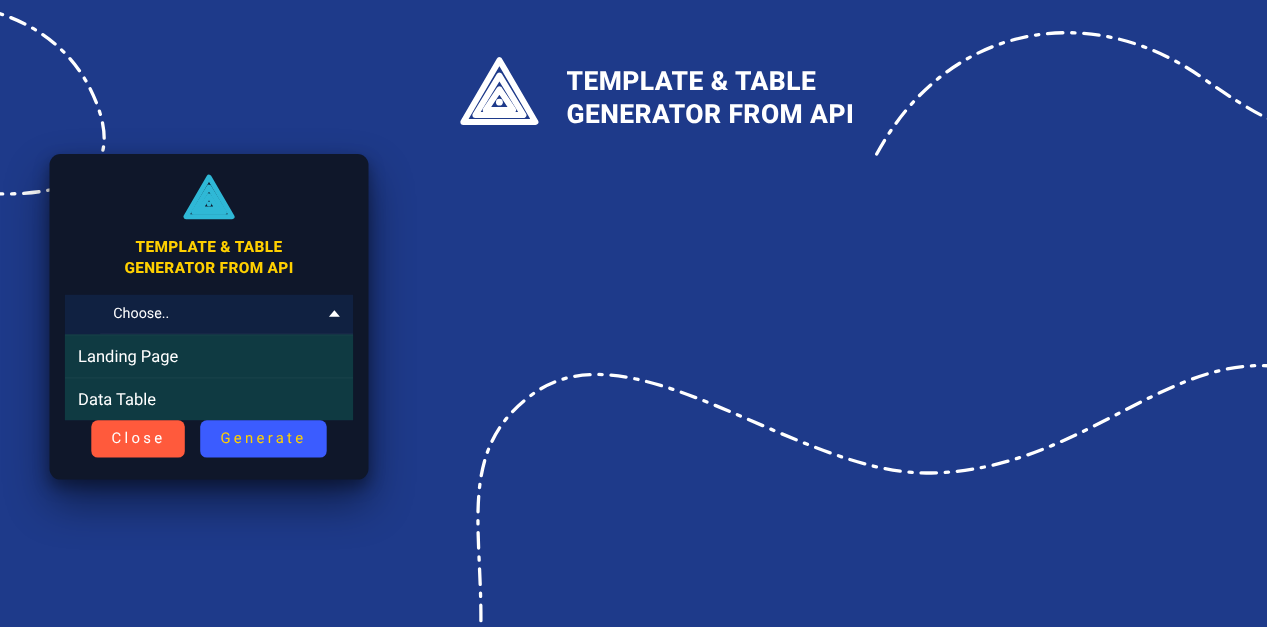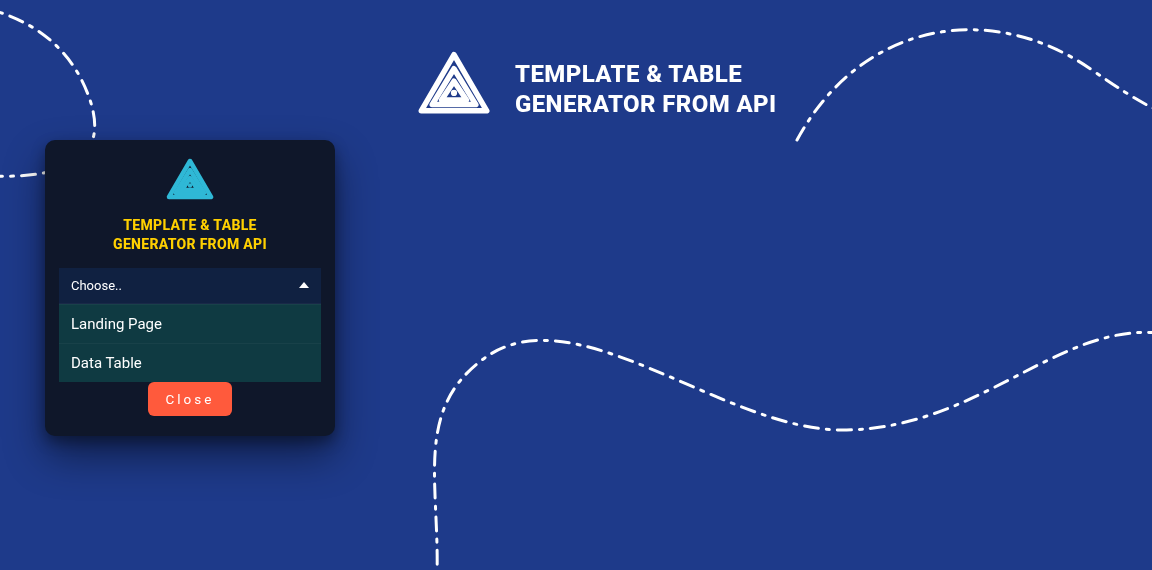--- a/index.html
+++ b/index.html
@@ -66,20 +66,21 @@
     color: #ffffff;
   }
   .select-header {
     display: flex;
     align-items: center;
     justify-content: space-between;
     padding: 10px 12px;
     font-size: 13px;
     cursor: pointer;
     border-bottom: 1px solid rgba(255,255,255,0.04);
+    margin-left: 32px;
   }
   .select-header .caret {
     width: 0; height: 0;
     border-left: 5px solid transparent;
     border-right: 5px solid transparent;
     border-bottom: 6px solid #ffffff;
   }
   .select-options {
     background: #0f3a42;
   }
@@ -174,14 +175,15 @@
       <span class="caret"></span>
     </div>
     <div class="select-options">
       <div class="select-option">Landing Page</div>
       <div class="select-option">Data Table</div>
     </div>
   </div>
 
   <div class="actions">
     <button class="btn btn-close">Close</button>
+    <button class="btn btn-generate">Generate</button>
   </div>
 </div>
 
 </body></html>

